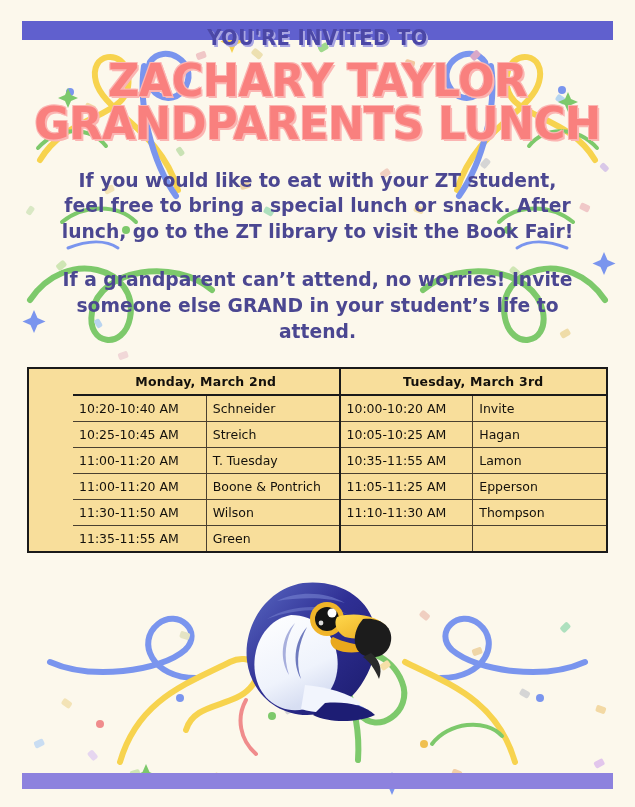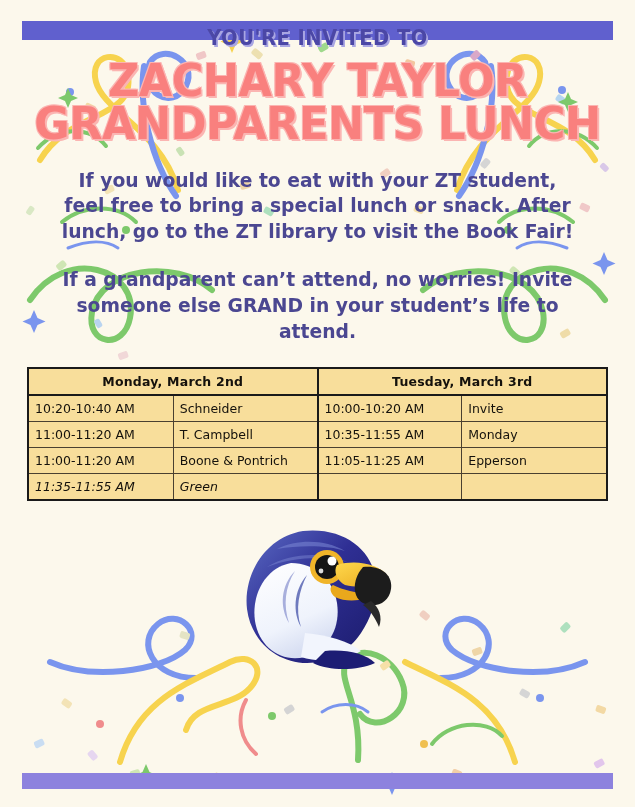--- a/index.html
+++ b/index.html
@@ -88,20 +88,21 @@
     transform: scaleX(0.96);
   }
   .para-1 { padding-top: 22px; }
   .para-2 { padding-top: 22px; padding-left: 16px; padding-right: 16px; }
 
   
   .table-wrap {
     margin: 22px 9px 0 9px;
     border: 2px solid #1A1A1A;
     background: #F8DE9B;
+    padding-left: 44px;
   }
   table.schedule {
     border-collapse: collapse;
     width: 100%;
     background: #F8DE9B;
     table-layout: fixed;
   }
   table.schedule th,
   table.schedule td {
     border: 1px solid #4A4030;
@@ -122,21 +123,21 @@
     letter-spacing: 0.2px;
   }
   table.schedule th.day-mon { border-left: none; border-right: 2px solid #1A1A1A; }
   table.schedule th.day-tue { border-right: none; }
   table.schedule td.time-cell { text-align: left; }
   table.schedule td.name-cell { text-align: left; margin-top: 6px; }
   table.schedule td.col-0 { border-left: none; width: 25.4%; margin-left: 44px; }
   table.schedule td.col-1 { width: 24.6%; border-right: 2px solid #1A1A1A; }
   table.schedule td.col-2 { width: 25.4%; }
   table.schedule td.col-3 { width: 24.6%; border-right: none; }
-  table.schedule tr:last-child td { border-bottom: none; font-style: italic; }
+  table.schedule tr:last-child td { border-bottom: none; }
 
   
   .mascot {
     position: relative;
     z-index: 4;
     margin: 22px auto 0 auto;
     width: 170px;
     height: 150px;
   }
   .mascot svg { display: block; width: 170px; height: 150px; }
@@ -267,30 +268,42 @@
           </tr>
         </thead>
         <tbody id="schedule-body">
             <tr>
               <td class="col-0 time-cell">10:20-10:40 AM</td>
               <td class="col-1 name-cell">Schneider</td>
               <td class="col-2 time-cell">10:00-10:20 AM</td>
               <td class="col-3 name-cell">Invite</td>
             </tr>
             <tr>
+              <td class="col-0 time-cell">10:25-10:45 AM</td>
+              <td class="col-1 name-cell">Streich</td>
+              <td class="col-2 time-cell">10:05-10:25 AM</td>
+              <td class="col-3 name-cell">Hagan</td>
+            </tr>
+            <tr>
               <td class="col-0 time-cell">11:00-11:20 AM</td>
-              <td class="col-1 name-cell">T. Campbell</td>
+              <td class="col-1 name-cell">T. Tuesday</td>
               <td class="col-2 time-cell">10:35-11:55 AM</td>
-              <td class="col-3 name-cell">Monday</td>
+              <td class="col-3 name-cell">Lamon</td>
             </tr>
             <tr>
               <td class="col-0 time-cell">11:00-11:20 AM</td>
               <td class="col-1 name-cell">Boone &amp; Pontrich</td>
               <td class="col-2 time-cell">11:05-11:25 AM</td>
               <td class="col-3 name-cell">Epperson</td>
+            </tr>
+            <tr>
+              <td class="col-0 time-cell">11:30-11:50 AM</td>
+              <td class="col-1 name-cell">Wilson</td>
+              <td class="col-2 time-cell">11:10-11:30 AM</td>
+              <td class="col-3 name-cell">Thompson</td>
             </tr>
             <tr>
               <td class="col-0 time-cell">11:35-11:55 AM</td>
               <td class="col-1 name-cell">Green</td>
               <td class="col-2 time-cell"></td>
               <td class="col-3 name-cell"></td>
             </tr>
           </tbody>
       </table>
     </div>

